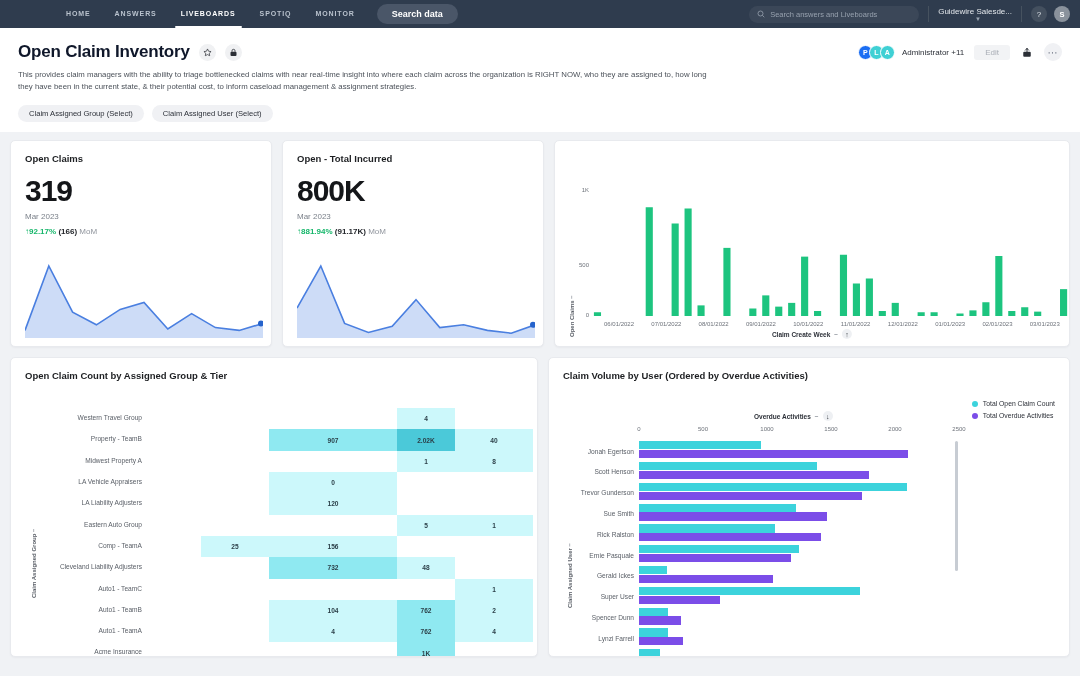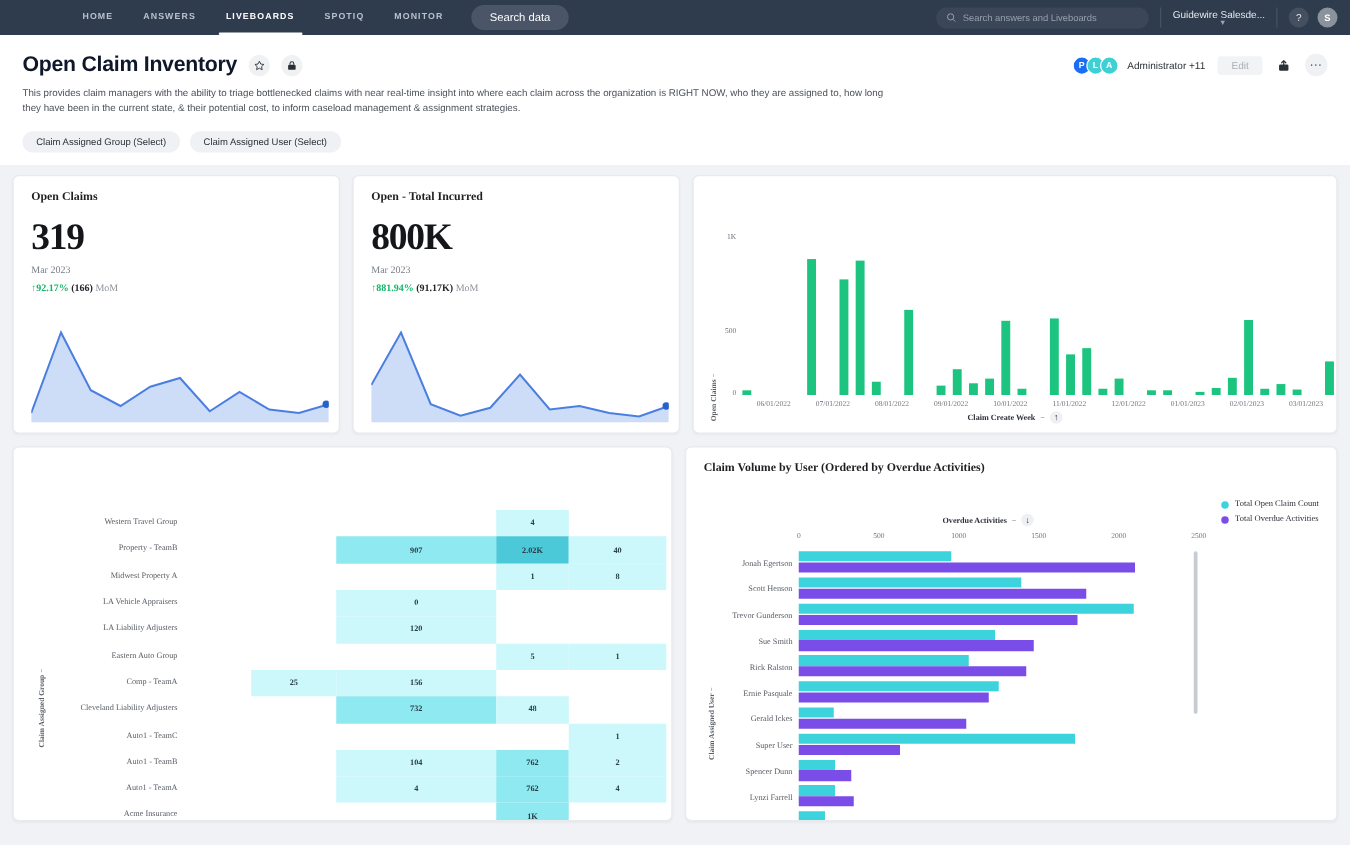--- a/index.html
+++ b/index.html
@@ -22,21 +22,21 @@
     padding: 0 12px; height: 28px; line-height: 28px; cursor: pointer;
     position: relative; white-space: nowrap;
   }
   .nav-link.active { color: #ffffff; }
   .nav-link.active::after {
     content: ""; position: absolute; left: 6px; right: 6px; bottom: 0;
     height: 2px; background: #ffffff; border-radius: 1px;
   }
   .search-data-btn {
     margin-left: 10px; background: #4a5668; color: #fff;
-    font-size: 9px; font-weight: 400; border-radius: 11px;
+    font-size: 9px; font-weight: 700; border-radius: 11px;
     padding: 5px 15px; cursor: pointer; white-space: nowrap;
   }
   .nav-right { margin-left: auto; display: flex; align-items: center; padding-right: 10px; }
   .nav-search {
     width: 170px; height: 17px; background: #3b4758; border-radius: 9px;
     display: flex; align-items: center; padding: 0 8px; cursor: text;
   }
   .nav-search svg { width: 8px; height: 8px; flex: 0 0 auto; }
   .nav-search span { color: #97a1ae; font-size: 7.5px; margin-left: 5px; }
   .nav-div { width: 1px; height: 16px; background: #46525f; margin: 0 9px; }
@@ -86,21 +86,21 @@
   }
   .hicon {
     width: 18px; height: 18px; border-radius: 50%; margin-left: 8px;
     display: flex; align-items: center; justify-content: center; cursor: pointer;
     color: #2b2f36;
   }
   .hicon.grey { background: #f0f1f4; color: #6b7280; font-size: 10px; letter-spacing: 1px; }
   .hicon svg { width: 10px; height: 11px; }
 
   
-  .grid { padding: 8px 10px 0 10px; font-family: Liberation Serif, serif; }
+  .grid { padding: 8px 10px 0 10px; }
   .row { display: flex; gap: 10px; }
   .row + .row { margin-top: 10px; }
   .card {
     background: #fff; border-radius: 5px; border: 1px solid #e8eaee;
     box-shadow: 0 1px 2px rgba(16,24,40,.04);
     position: relative; overflow: hidden;
   }
   .card-title { font-size: 9.5px; font-weight: 700; color: #1d1f22; padding: 12px 14px 0 14px; }
 
   
@@ -311,20 +311,21 @@
           <rect x="443.12" y="120.63" width="7.12" height="4.38" fill="#1dc47f"></rect>
           <rect x="469.02" y="98.13" width="7.12" height="26.88" fill="#1dc47f"></rect>
           <rect x="481.97" y="111.25" width="7.12" height="13.75" fill="#1dc47f"></rect>
         </svg>
     </div>
   </div>
 
   <div class="row">
 
     <div class="card heatcard">
+      <div class="card-title">Open Claim Count by Assigned Group &amp; Tier</div>
       <div class="axis-label-y" style="left:20px; top:240px;">
         <span>Claim Assigned Group</span> <span style="color:#8b9099">−</span>
       </div>
       <div id="heat-labels">
           <div class="heat-row-label" style="top: 56px; right: 395px;">Western Travel Group</div>
           <div class="heat-row-label" style="top: 77.3px; right: 395px;">Property - TeamB</div>
           <div class="heat-row-label" style="top: 98.6px; right: 395px;">Midwest Property A</div>
           <div class="heat-row-label" style="top: 119.9px; right: 395px;">LA Vehicle Appraisers</div>
           <div class="heat-row-label" style="top: 141.2px; right: 395px;">LA Liability Adjusters</div>
           <div class="heat-row-label" style="top: 162.5px; right: 395px;">Eastern Auto Group</div>

